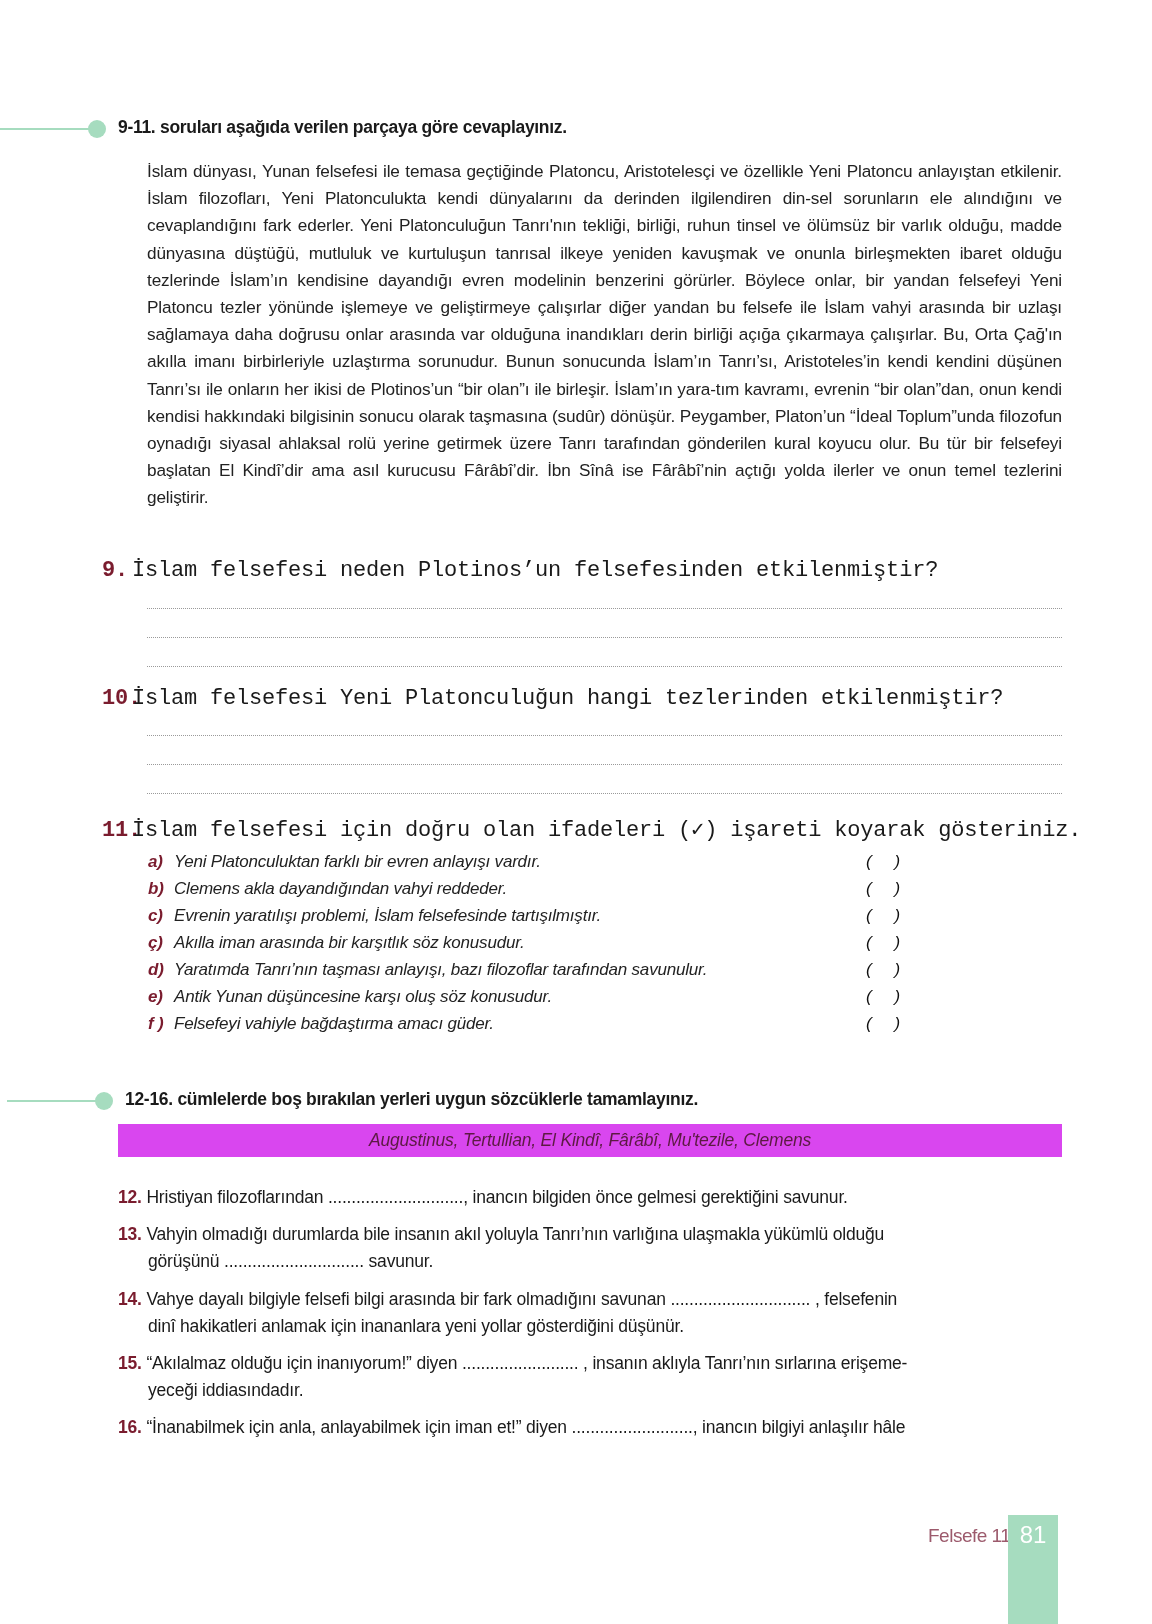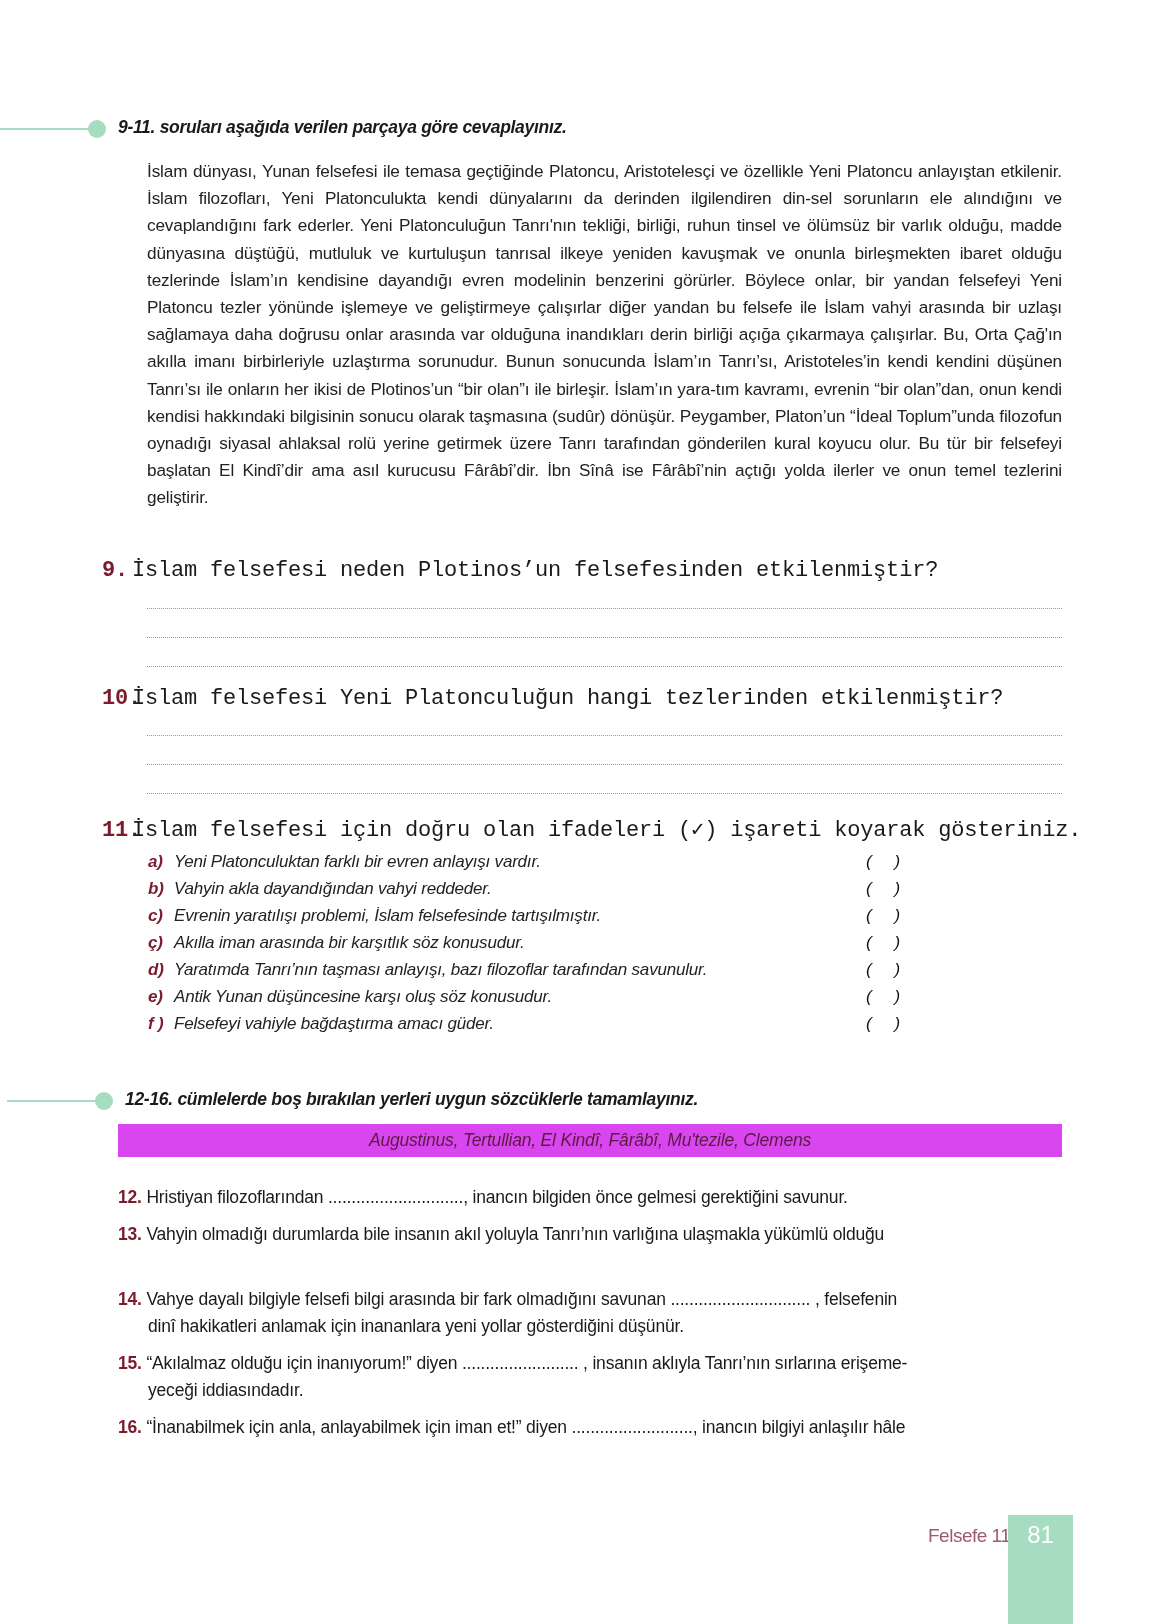--- a/index.html
+++ b/index.html
@@ -1,36 +1,36 @@
 <!DOCTYPE html>
 <html><head>
 <meta charset="utf-8">
 <style>
   html, body { margin: 0; padding: 0; background: #ffffff; }
   body { width: 1152px; height: 1624px; position: relative; overflow: hidden;
          font-family: "Liberation Sans", "DejaVu Sans", sans-serif; color: #1a1a1a; }
-  .section-head { position: absolute; left: 0; height: 24px; width: 1100px; font-style: italic; }
+  .section-head { position: absolute; left: 0; height: 24px; width: 1100px; }
   .section-head .rule { position: absolute; left: 0; top: 11px; width: 92px; height: 2px; background: #a6dcbf; }
   .section-head .dot { position: absolute; left: 88px; top: 3px; width: 18px; height: 18px; border-radius: 50%; background: #a6dcbf; }
   .section-head .title { position: absolute; left: 118px; top: 0; font-weight: bold; font-size: 17.5px; letter-spacing: -0.3px; color: #1a1a1a; white-space: nowrap; }
   .passage { position: absolute; left: 147px; top: 158px; width: 915px; font-size: 17.2px; line-height: 27.2px; text-align: justify; color: #222; letter-spacing: -0.15px; }
   .q { position: absolute; left: 102px; font-size: 22px; color: #1a1a1a; white-space: nowrap; letter-spacing: -0.2px; font-family: Liberation Mono, monospace; }
   .q .num { color: #7a1c2e; font-weight: bold; display: inline-block; width: 30px; }
   .lines { position: absolute; left: 147px; width: 915px; }
   .lines .ln { height: 0; border-top: 1.2px dotted #9a9a9a; margin-bottom: 28px; }
   .opts { position: absolute; left: 148px; top: 880px; width: 760px; }
   .opt { position: relative; height: 27px; font-size: 17px; color: #222; white-space: nowrap; letter-spacing: -0.2px; }
   .opt .lbl { color: #7a1c2e; font-weight: bold; display: inline-block; width: 26px; }
   .opt .box { position: absolute; left: 718px; top: 0; letter-spacing: 9px; color: #111; }
   .wordbank { position: absolute; left: 118px; top: 1165px; width: 944px; height: 33px; background: #d946ef; text-align: center; font-style: italic; font-size: 17.5px; line-height: 33px; color: #5c1a42; letter-spacing: -0.2px; }
   .fill { position: absolute; left: 118px; width: 944px; font-size: 17.5px; line-height: 27px; color: #1a1a1a; letter-spacing: -0.2px; margin-top: 7px; }
   .fill .num { color: #7a1c2e; font-weight: bold; }
   .fill .indent { padding-left: 30px; display: block; }
   .footer-label { position: absolute; left: 928px; top: 1525px; font-size: 19px; color: #9c5a6c; letter-spacing: -0.5px; }
-  .page-tab { position: absolute; left: 1008px; top: 1515px; width: 65px; height: 109px; background: #a6dcbf; }
+  .page-tab { position: absolute; left: 1008px; top: 1515px; width: 50px; height: 109px; background: #a6dcbf; }
   .page-tab .pg { display: block; text-align: center; color: #ffffff; font-size: 24px; padding-top: 6px; }
 </style>
 </head>
 <body>
 
 <div class="section-head" style="top:117px;">
   <div class="rule"></div>
   <div class="dot"></div>
   <div class="title">9-11. soruları aşağıda verilen parçaya göre cevaplayınız.</div>
 </div>
@@ -54,41 +54,42 @@
   <div class="ln"></div>
   <div class="ln"></div>
 </div>
 
 <div class="q" style="top:816px;text-align:right;">
   <span class="num">11.</span><span>İslam felsefesi için doğru olan ifadeleri (✓) işareti koyarak gösteriniz.</span>
 </div>
 
 <div class="opts" style="top:852px;font-style:italic;">
   <div class="opt"><span class="lbl">a)</span><span>Yeni Platonculuktan farklı bir evren anlayışı vardır.</span><span class="box">( )</span></div>
-  <div class="opt"><span class="lbl">b)</span><span>Vahyin akla dayandığından vahyi reddeder.</span><span class="box">( )</span></div>
+  <div class="opt"><span class="lbl">b)</span><span>Clemens akla dayandığından vahyi reddeder.</span><span class="box">( )</span></div>
   <div class="opt"><span class="lbl">c)</span><span>Evrenin yaratılışı problemi, İslam felsefesinde tartışılmıştır.</span><span class="box">( )</span></div>
   <div class="opt"><span class="lbl">ç)</span><span>Akılla iman arasında bir karşıtlık söz konusudur.</span><span class="box">( )</span></div>
   <div class="opt"><span class="lbl">d)</span><span>Yaratımda Tanrı’nın taşması anlayışı, bazı filozoflar tarafından savunulur.</span><span class="box">( )</span></div>
   <div class="opt"><span class="lbl">e)</span><span>Antik Yunan düşüncesine karşı oluş söz konusudur.</span><span class="box">( )</span></div>
   <div class="opt"><span class="lbl">f )</span><span>Felsefeyi vahiyle bağdaştırma amacı güder.</span><span class="box">( )</span></div>
 </div>
 
 <div class="section-head" style="top:1089px;margin-left:7px;">
   <div class="rule"></div>
   <div class="dot"></div>
   <div class="title">12-16. cümlelerde boş bırakılan yerleri uygun sözcüklerle tamamlayınız.</div>
 </div>
 
 <div class="wordbank" style="top:1124px;">Augustinus, Tertullian, El Kindî, Fârâbî, Mu'tezile, Clemens</div>
 
 <div class="fill" style="top:1177px;">
   <span class="num">12.</span><span> Hristiyan filozoflarından .............................,  inancın bilgiden önce gelmesi gerektiğini savunur.</span>
 </div>
 <div class="fill" style="top:1214px;">
   <span class="num">13.</span><span> Vahyin olmadığı durumlarda bile insanın akıl yoluyla Tanrı’nın varlığına ulaşmakla yükümlü olduğu</span>
+  <span class="indent">görüşünü .............................. savunur.</span>
 </div>
 <div class="fill" style="top:1279px;">
   <span class="num">14.</span><span> Vahye dayalı bilgiyle felsefi bilgi arasında bir fark olmadığını savunan .............................. , felsefenin</span>
   <span class="indent">dinî hakikatleri anlamak için inananlara yeni yollar gösterdiğini düşünür.</span>
 </div>
 <div class="fill" style="top:1343px;">
   <span class="num">15.</span><span> “Akılalmaz olduğu için inanıyorum!” diyen ......................... , insanın aklıyla Tanrı’nın sırlarına erişeme-</span>
   <span class="indent">yeceği iddiasındadır.</span>
 </div>
 <div class="fill" style="top:1407px;">

